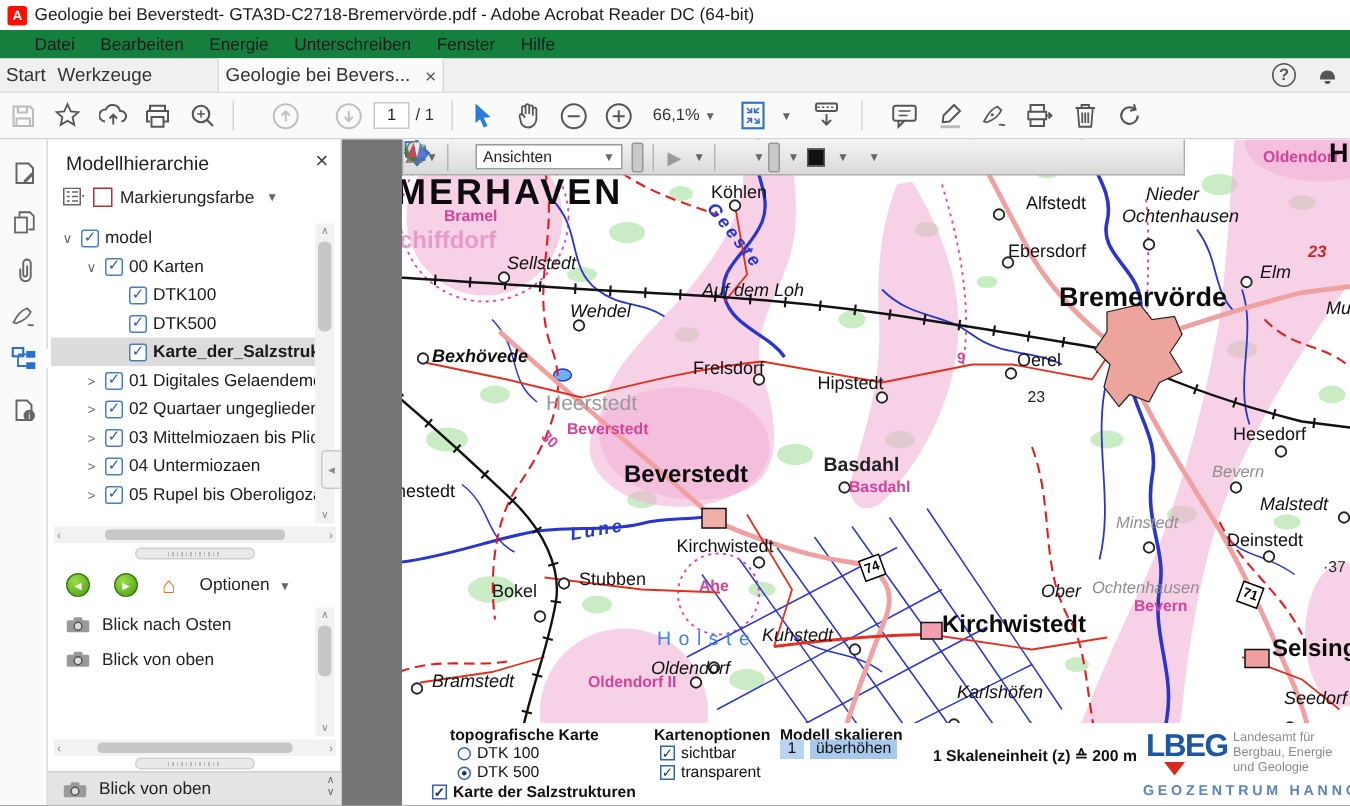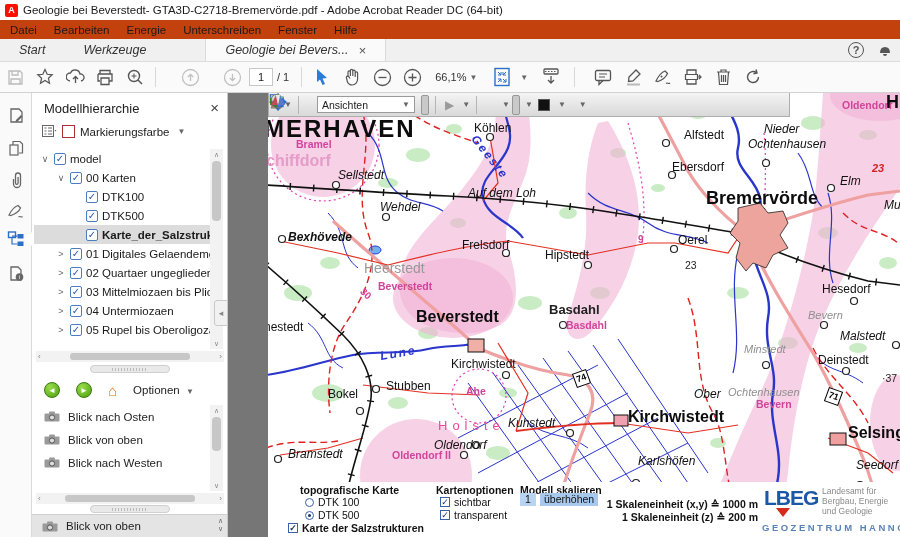--- a/index.html
+++ b/index.html
@@ -3,24 +3,24 @@
 <meta charset="utf-8">
 <style>
   html,body{margin:0;padding:0;background:#555;}
   #app{position:relative;width:900px;height:537px;background:#fff;font-family:"Liberation Sans",sans-serif;overflow:hidden;-webkit-font-smoothing:antialiased;}
   #app *{box-sizing:border-box;}
   .abs{position:absolute;}
   
   #titlebar{left:0;top:0;width:900px;height:20px;background:#fff;display:flex;align-items:center;padding-left:5px;gap:5px;}
   #titlebar .ttext{font-size:11.5px;color:#1a1a1a;white-space:nowrap;}
   .pdficon{width:13px;height:13px;background:#fa0f00;border-radius:2px;color:#fff;font-size:9px;font-weight:bold;display:flex;align-items:center;justify-content:center;}
-  #menubar{left:0;top:20px;width:900px;height:19px;background:#c2410c;display:flex;align-items:center;padding-left:10px;gap:17px;}
+  #menubar{left:0;top:20px;width:900px;height:19px;background:#15803d;display:flex;align-items:center;padding-left:23px;gap:17px;}
   #menubar span{font-size:11.5px;color:#1a1a1a;cursor:default;}
   #tabbar{left:0;top:39px;width:900px;height:23px;background:#f0f0f0;border-bottom:1px solid #dcdcdc;display:flex;align-items:stretch;}
-  .tab{font-size:12.5px;color:#333;display:flex;align-items:center;padding:0 19px;font-style:italic;}
+  .tab{font-size:12.5px;color:#333;display:flex;align-items:center;padding:0 4px;}
   .tab.doc{background:#fafafa;border-left:1px solid #d9d9d9;border-right:1px solid #d9d9d9;margin-left:40px;gap:10px;}
   .tab .x{color:#555;font-size:13px;}
   #help-icons{position:absolute;right:8px;top:42px;display:flex;gap:14px;align-items:center;}
   .qmark{width:16px;height:16px;border:1.4px solid #555;border-radius:50%;color:#555;font-size:11px;font-weight:bold;display:flex;align-items:center;justify-content:center;}
   
   #toolbar{left:0;top:62px;width:900px;height:31px;background:#fafafa;border-bottom:1px solid #d2d2d2;display:flex;align-items:center;}
   .tbtn{width:30px;height:26px;display:flex;align-items:center;justify-content:center;flex:none;}
   .tsep{width:1px;height:20px;background:#d8d8d8;margin:0 5px;flex:none;}
   .pagebox{width:24px;height:18px;border:1px solid #c8c8c8;background:#fff;font-size:11px;color:#222;text-align:center;line-height:17px;margin:0 4px 0 2px;}
   .ptotal,.zoomtxt{font-size:11px;color:#333;white-space:nowrap;}
@@ -68,21 +68,21 @@
   #map-labels{position:absolute;left:0;top:0;width:632px;height:444px;}
   .ml{position:absolute;white-space:nowrap;line-height:1;}
   .cxl{font-size:24px;font-weight:bold;color:#0c0c0c;letter-spacing:2px;}
   .cl{font-size:18px;font-weight:bold;color:#0c0c0c;}
   .cm{font-size:16px;font-weight:bold;color:#0c0c0c;}
   .tn{font-size:12px;color:#111;}
   .ti{font-size:12px;font-style:italic;color:#111;}
   .tb{font-size:13px;font-weight:bold;color:#222;}
   .gl{font-size:14px;color:#999;}
   .gr{font-size:11px;color:#8f8f8f;font-style:italic;}
-  .gsp{font-size:13px;color:#ec4899;letter-spacing:5px;}
+  .gsp{font-size:13px;color:#3b82f6;letter-spacing:5px;}
   .pk{font-size:10.5px;font-weight:bold;color:#d2439a;}
   .pxl{font-size:16px;font-weight:bold;color:#e59cc8;}
   .wt{font-size:12px;font-style:italic;font-weight:bold;color:#2a35cc;letter-spacing:2px;}
   .np{font-size:10px;font-weight:bold;color:#d2439a;}
   .nr{font-size:11px;font-weight:bold;font-style:italic;color:#d22222;}
   .nb{font-size:10.5px;color:#222;}
   .sh{font-size:9px;font-weight:bold;color:#000;background:#fff;border:1.5px solid #000;width:15px;height:15px;display:flex;align-items:center;justify-content:center;}
   
   #tb3d{position:absolute;left:0;top:0;width:522px;height:24px;background:linear-gradient(#f4f4f4,#d9d9d9);border:1px solid #adadad;border-top:none;display:flex;align-items:center;padding:0 4px;gap:2px;}
   .t3btn{height:20px;display:flex;align-items:center;justify-content:center;padding:0 3px;border-radius:2px;}
@@ -400,28 +400,20 @@
           </svg>
           <span class="vl">Blick nach Osten</span>
         </div>
         <div class="vrow">
           <svg class="ic" width="16" height="11" viewBox="0 0 16 11">
             <rect x="0.5" y="2.5" width="15" height="8" rx="1" fill="#9a9a9a"></rect>
             <rect x="5" y="0.5" width="6" height="3" rx="1" fill="#9a9a9a"></rect>
             <circle cx="8" cy="6.5" r="2.6" fill="#ddd" stroke="#555"></circle>
           </svg>
           <span class="vl">Blick von oben</span>
-        </div>
-        <div class="vrow">
-          <svg class="ic" width="16" height="11" viewBox="0 0 16 11">
-            <rect x="0.5" y="2.5" width="15" height="8" rx="1" fill="#9a9a9a"></rect>
-            <rect x="5" y="0.5" width="6" height="3" rx="1" fill="#9a9a9a"></rect>
-            <circle cx="8" cy="6.5" r="2.6" fill="#ddd" stroke="#555"></circle>
-          </svg>
-          <span class="vl">Blick nach Westen</span>
         </div>
       </div>
     <div class="vsb" style="left:178px;top:312px;height:86px">
       <span class="ar" style="top:0">∧</span>
       <span class="thumb" style="top:12px;height:34px"></span>
       <span class="ar" style="bottom:0">∨</span>
     </div>
     <div class="hsb" style="left:4px;top:400px;width:188px">
         <span>‹</span>
         <span class="ht" style="width:130px"></span>
@@ -733,21 +725,20 @@
           <span>sichtbar</span>
         </span>
       <span class="fl" style="left:172px;top:27px">
           <span class="fcb">✓</span>
           <span>transparent</span>
         </span>
       <span class="fb" style="left:252px;top:2px">Modell skalieren</span>
       <span id="scalefield">1</span>
       <span id="scalebtn">überhöhen</span>
       <div id="scaleinfo">
-        <div>1 Skaleneinheit (x,y) ≙ 1000 m</div>
         <div>1 Skaleneinheit (z) ≙ 200 m</div>
       </div>
       <div id="lbeg">
         <span class="mark">LBEG</span>
         <span class="tri"></span>
         <div class="org">
           <div>Landesamt für</div>
             <div>Bergbau, Energie</div>
             <div>und Geologie</div>
         </div>

